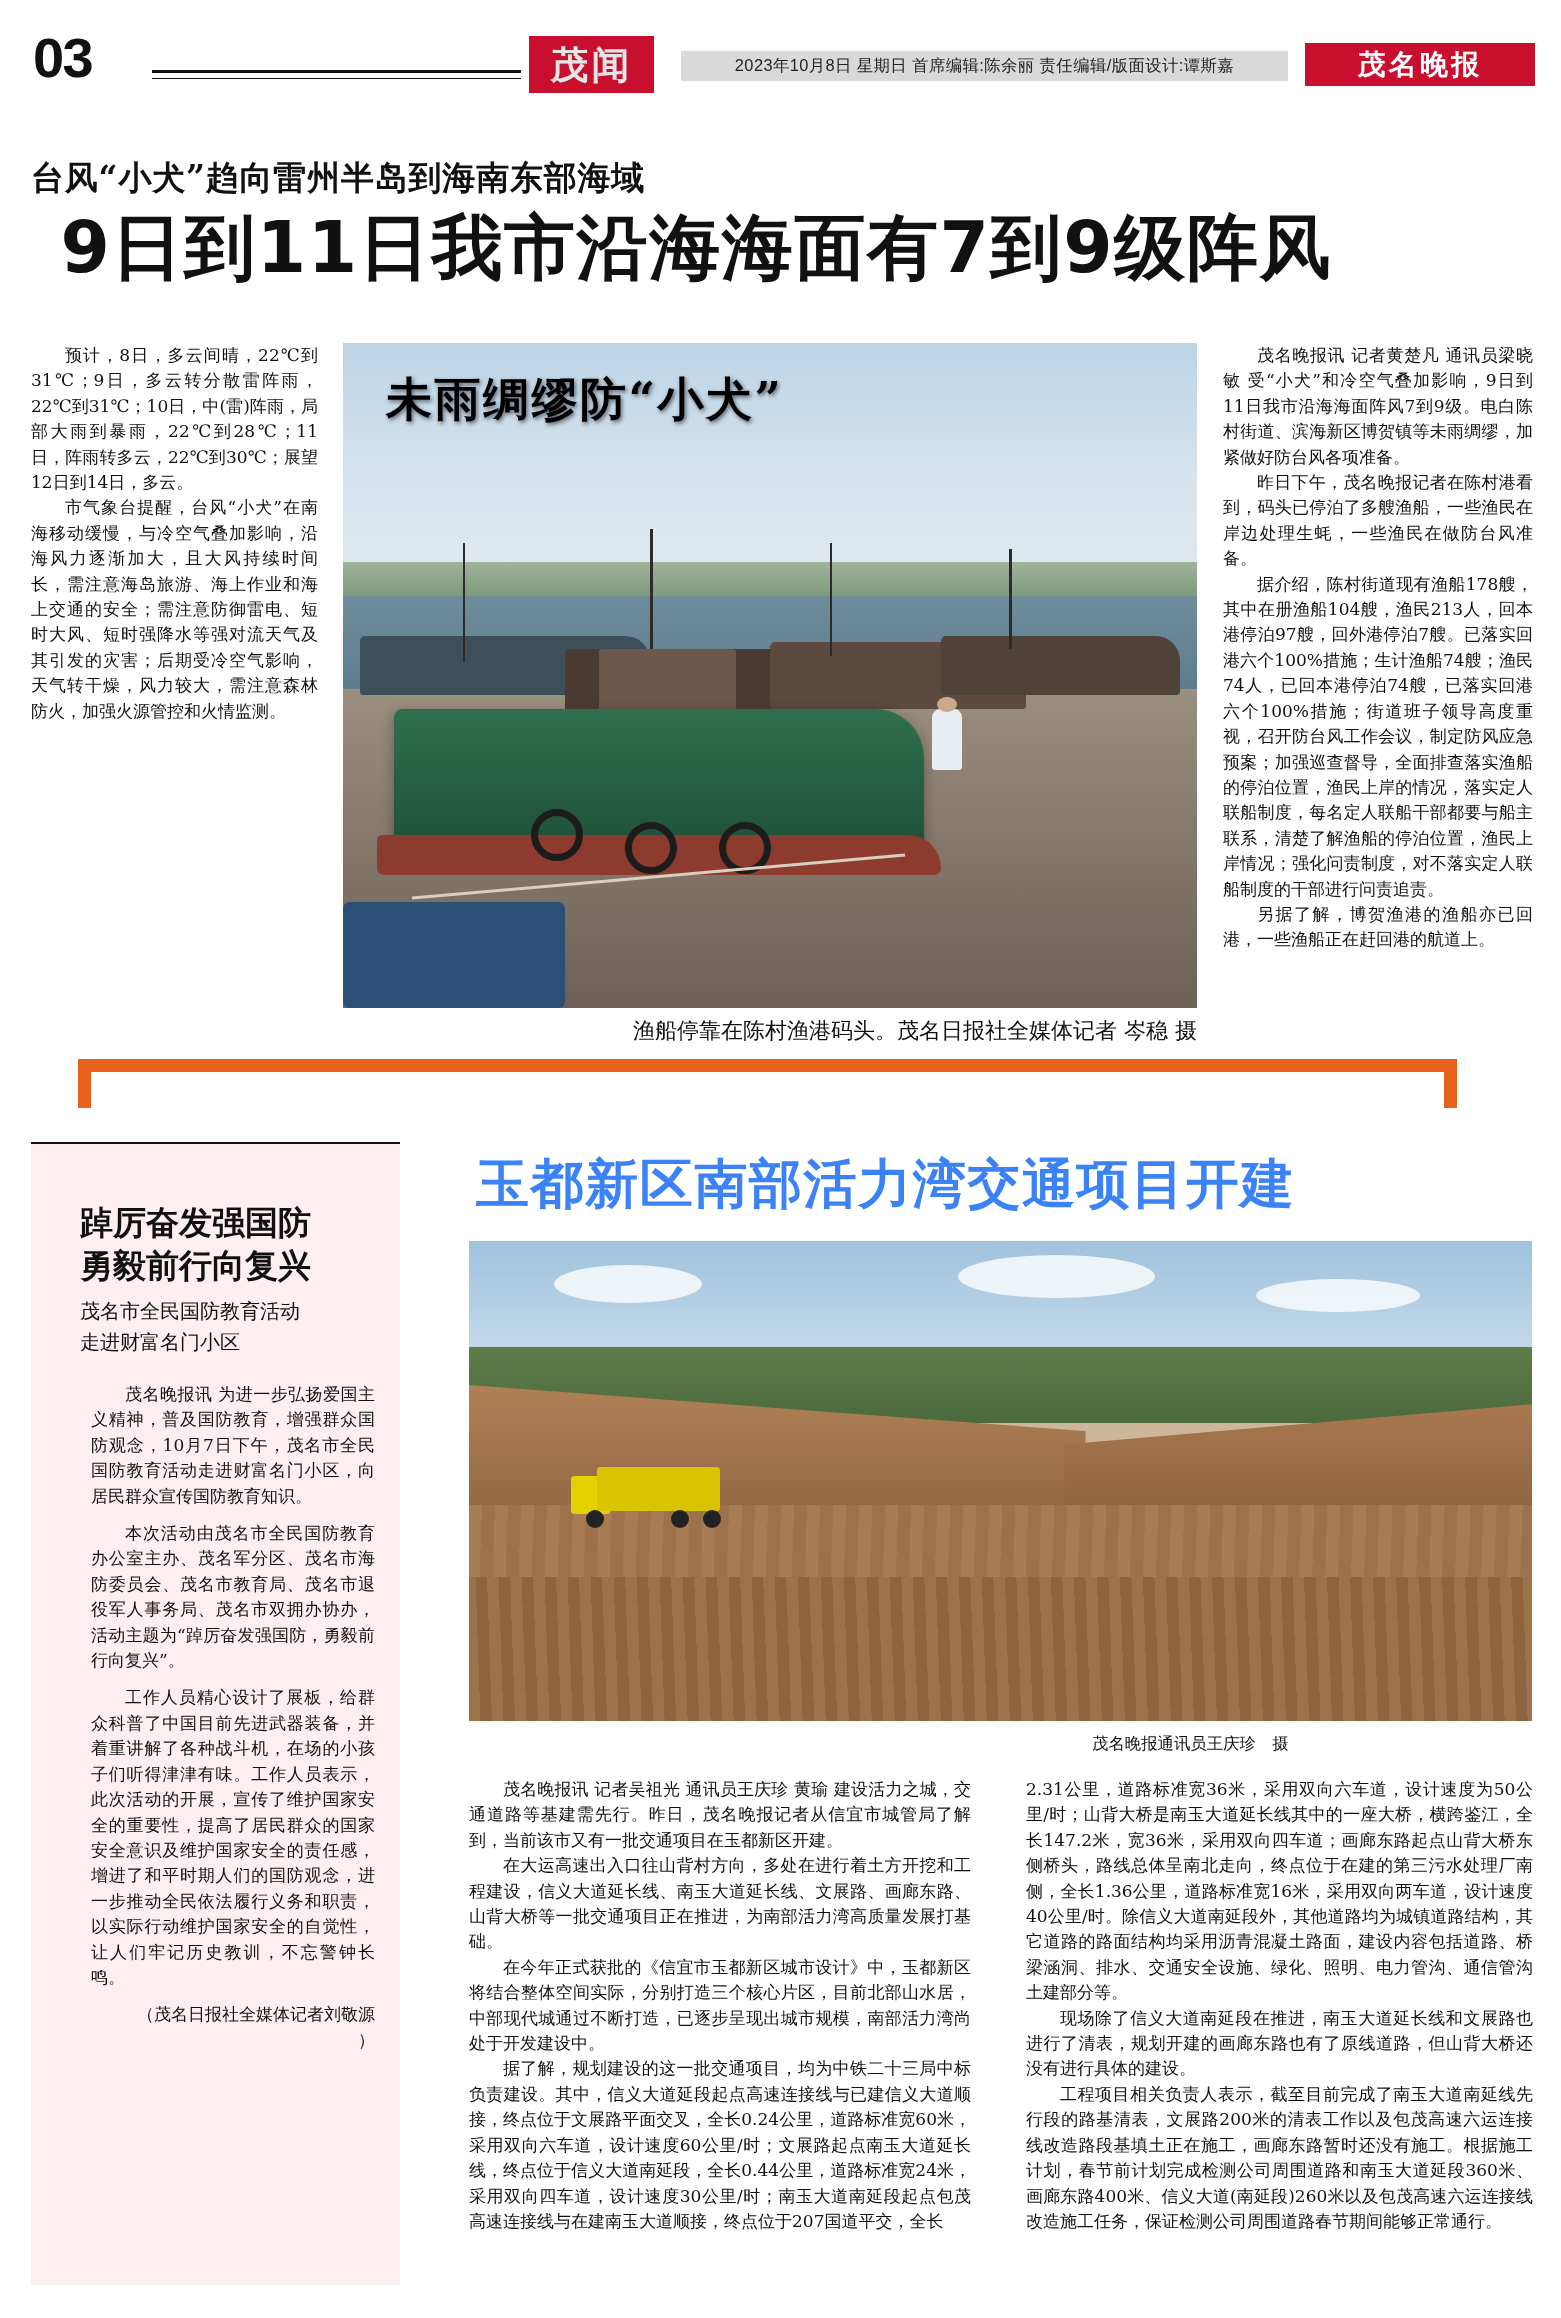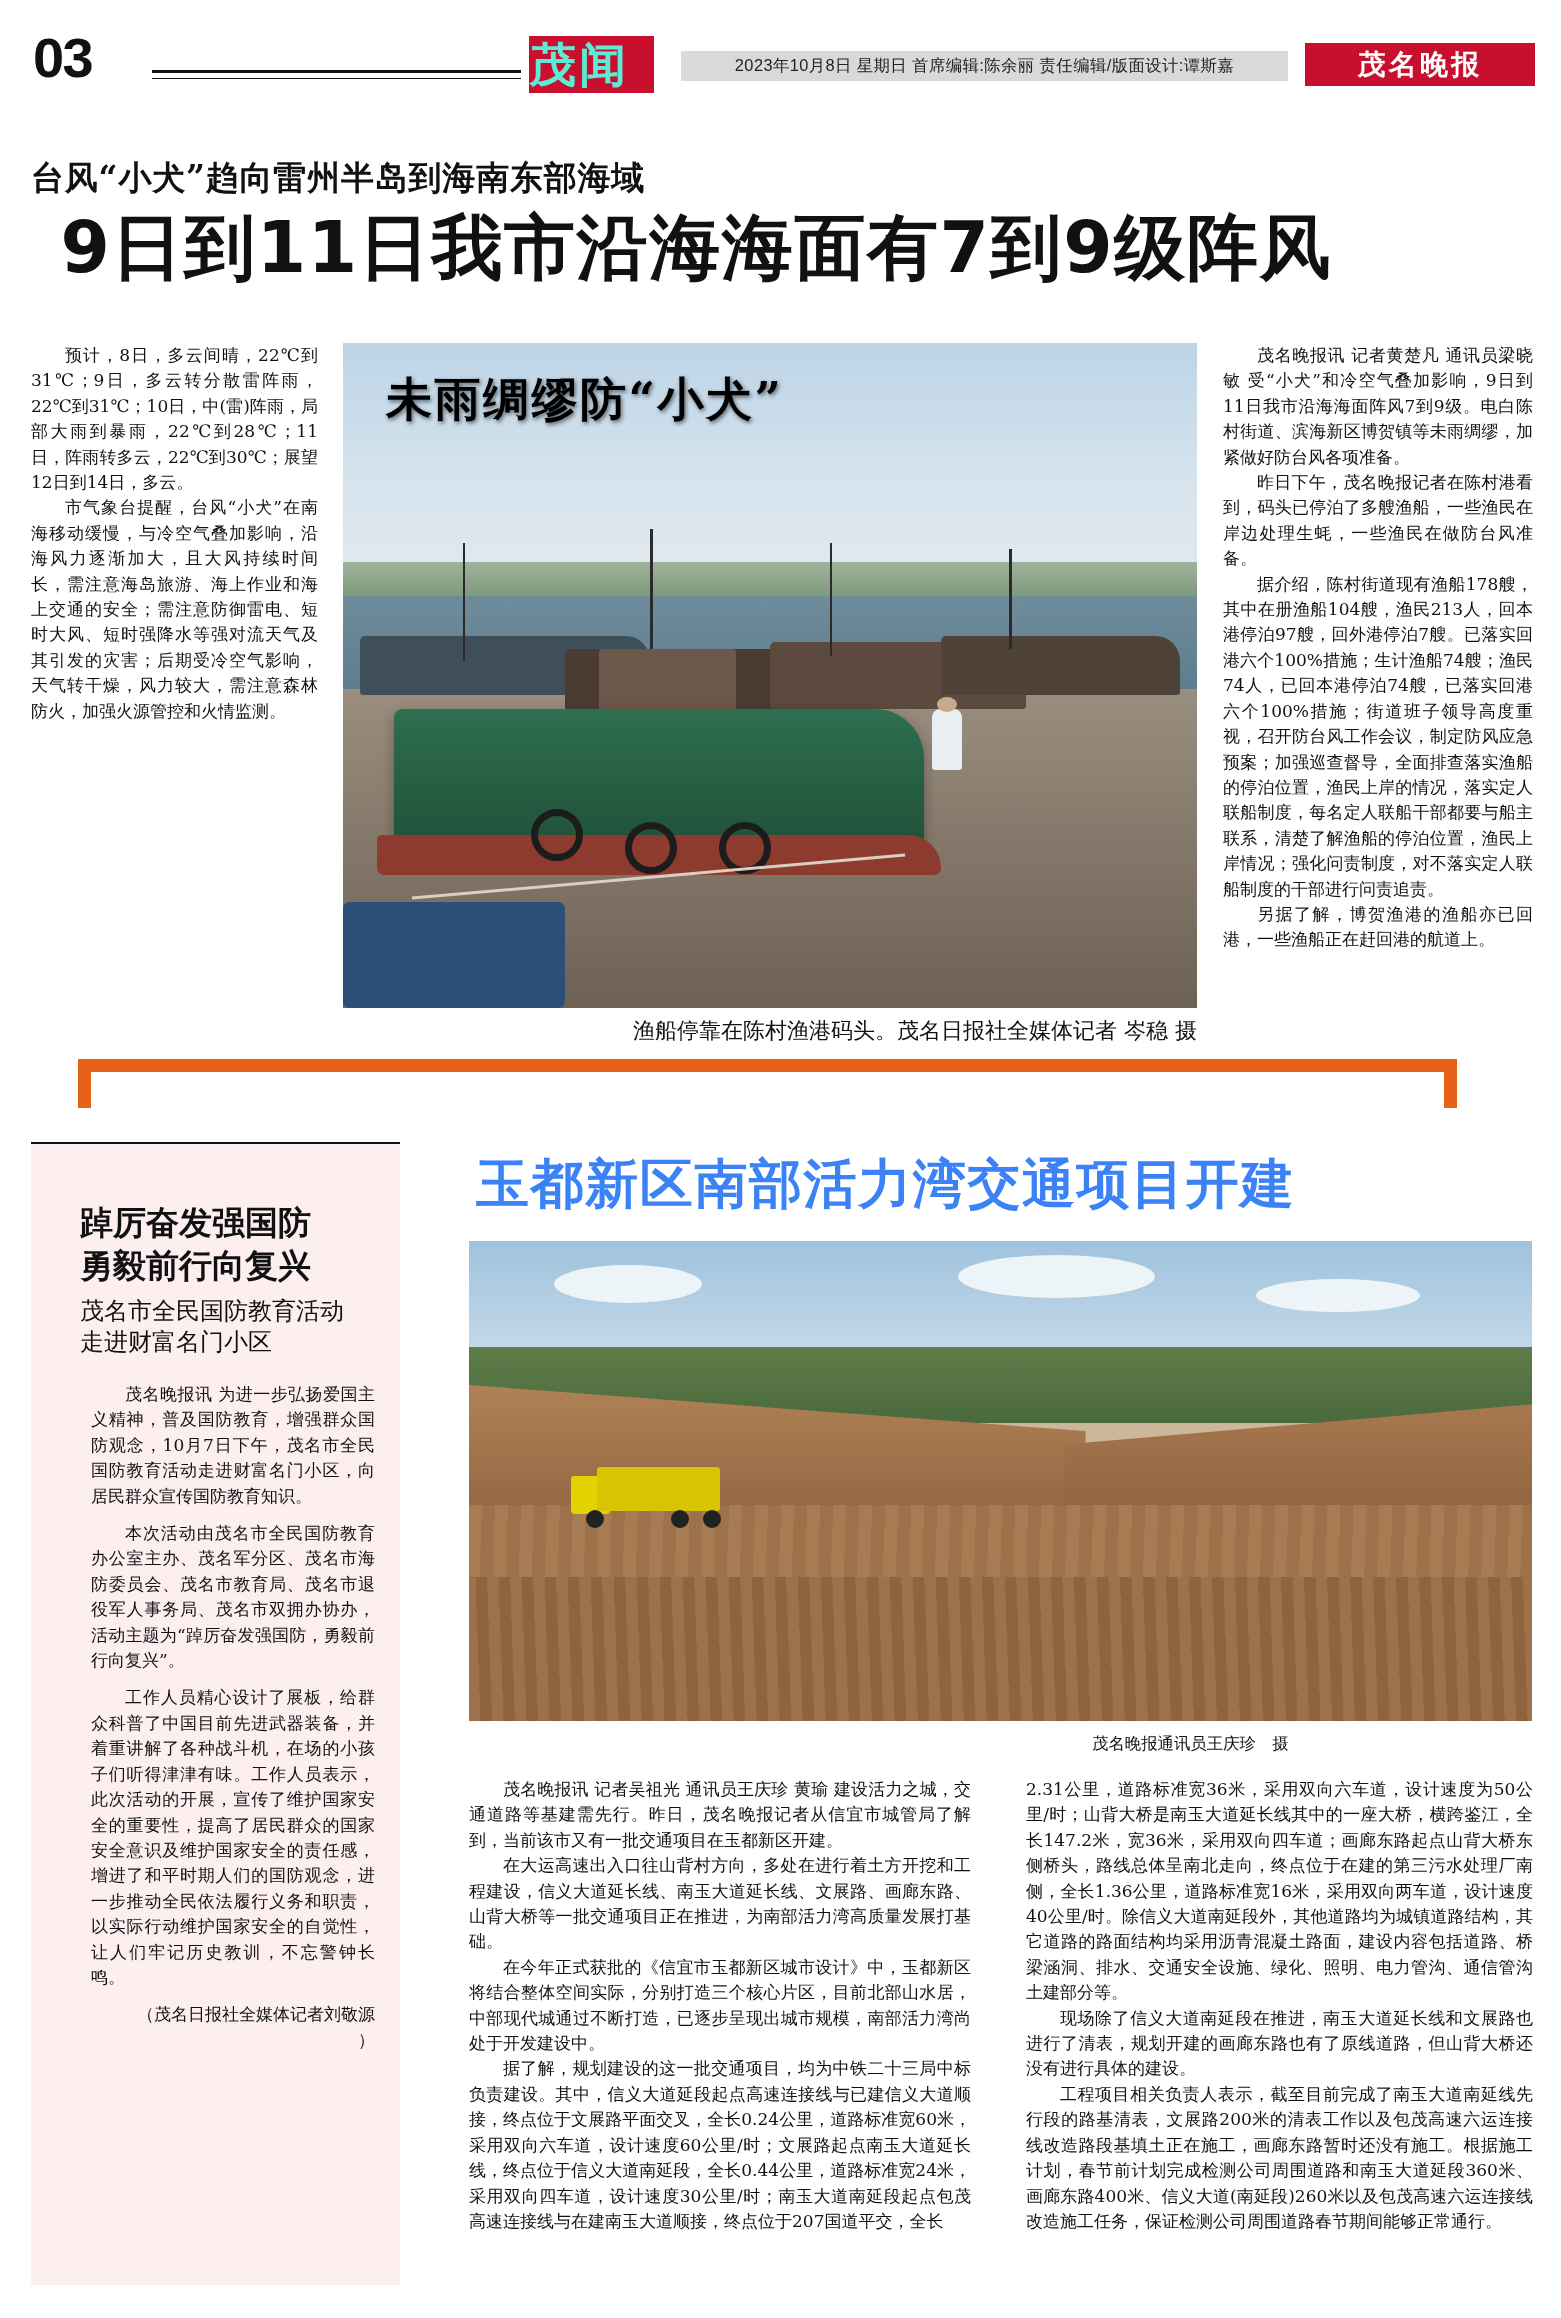--- a/index.html
+++ b/index.html
@@ -40,25 +40,26 @@
   .mast-rule2{
     position:absolute;
     left:152px; top:78px; width:369px; height:0.8px;
     background:#111;
   }
   .section-badge{
     position:absolute;
     left:529px; top:36px;
     width:125px; height:57px;
     background:#c8102e;
-    color:#5eead4;
-    font-family:"DejaVu Serif", serif;
-    font-size:47px;
+    color:#e5e5e5;
+    font-family:"DejaVu Serif", serif;
+    font-size:38px;
     font-weight:bold;
     letter-spacing:3.3px;
+    text-align:center;
     line-height:57px;
   }
   .mast-meta{
     position:absolute;
     left:681px; top:51px;
     width:607px; height:29.5px;
     background:#d9d9d9;
     font-family:"Liberation Sans", sans-serif;
     font-size:16.4px;
     color:#222;
@@ -227,21 +228,21 @@
     font-size:33px;
     font-weight:bold;
     line-height:43px;
     color:#111;
   }
   .pinkbox .sub{
     position:absolute;
     left:49px; top:152px;
     width:312px;
     font-family:"DejaVu Serif", serif;
-    font-size:24px;
+    font-size:20px;
     line-height:31px;
     color:#111;
   }
   .pinkbox .body{
     position:absolute;
     left:48px; top:226px;
     width:308px;
     font-family:"DejaVu Serif", serif;
     font-size:17px;
     line-height:25.4px;

